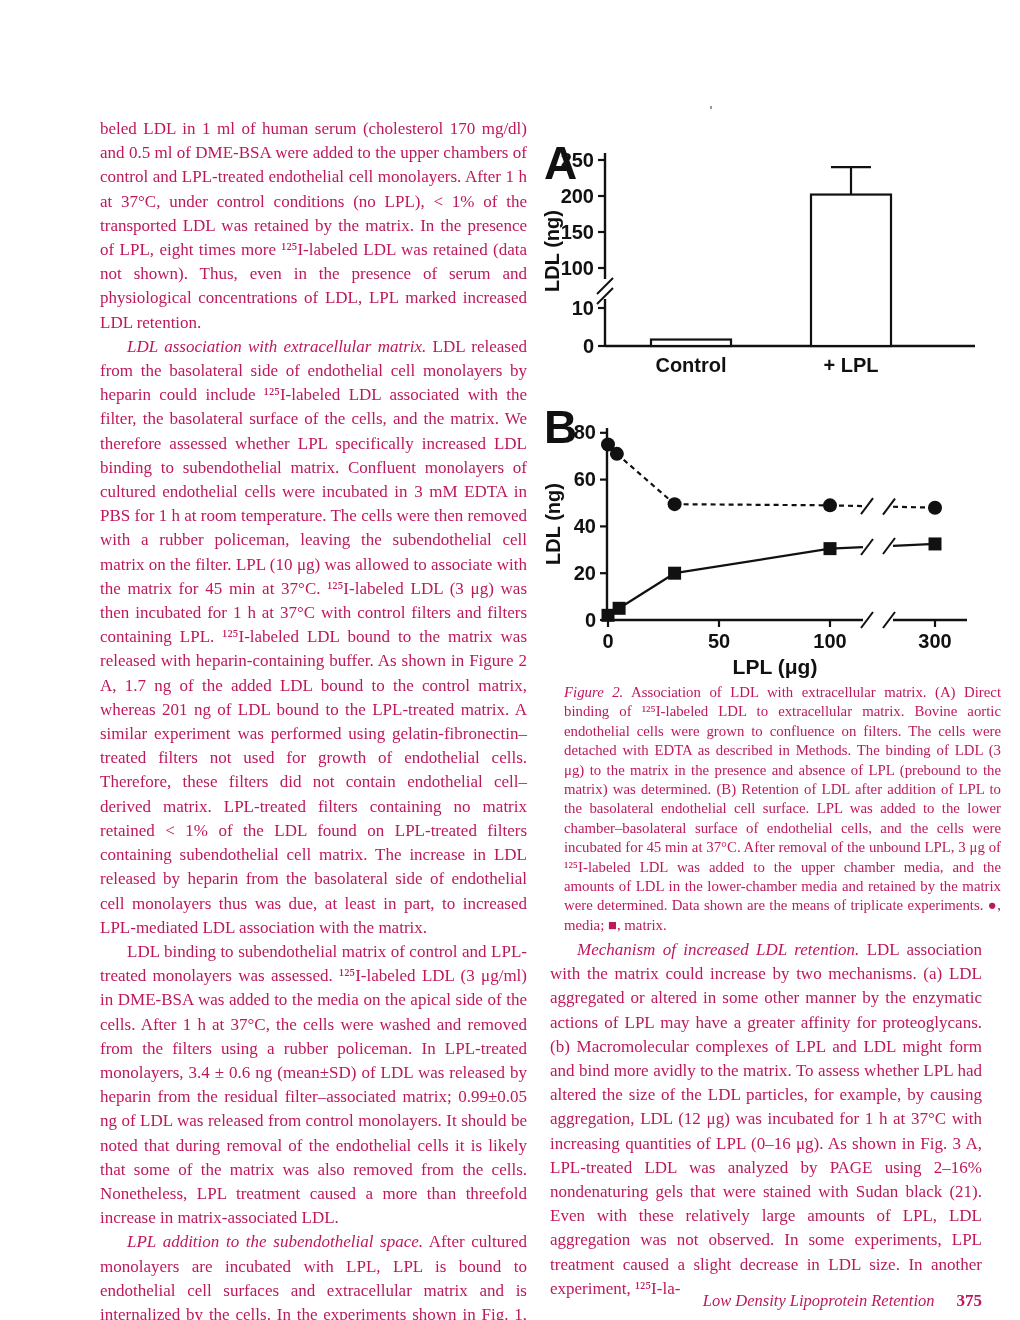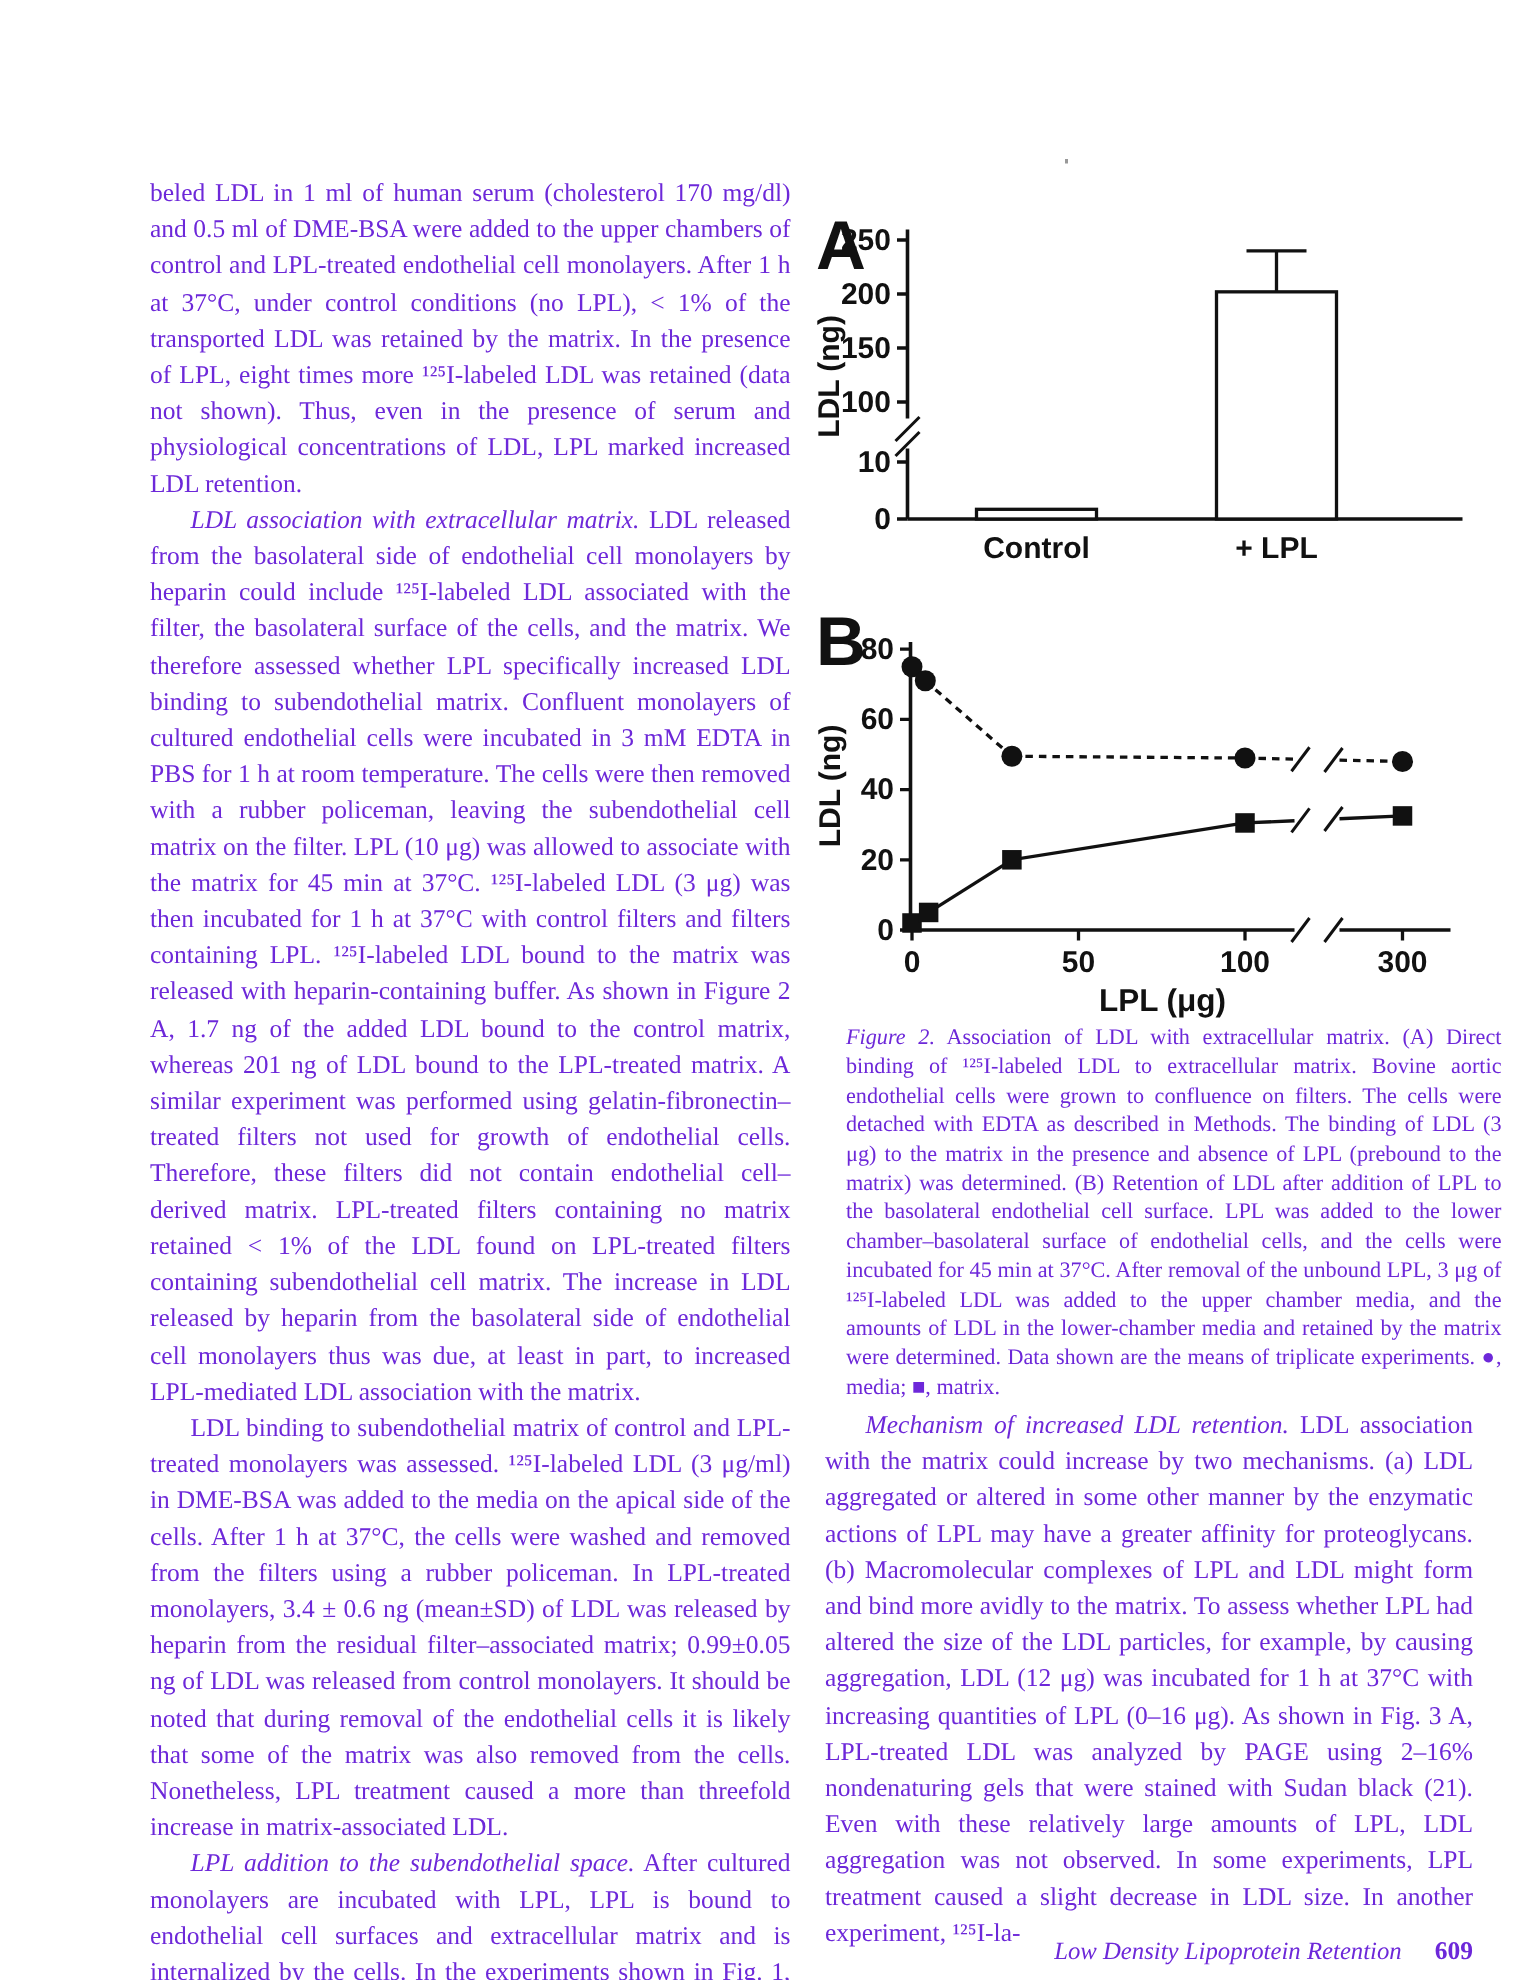--- a/index.html
+++ b/index.html
@@ -1,17 +1,17 @@
 <!DOCTYPE html>
 <html><head>
 <meta charset="utf-8">
 <style>
   html,body{margin:0;padding:0;background:#e8e8e8;}
   .page{position:relative;width:1020px;height:1320px;background:#ffffff;overflow:hidden;
-        font-family:"Liberation Serif",serif;color:#6d28d9;}
+        font-family:"Liberation Serif",serif;color:#be185d;}
   .col{position:absolute;text-align:justify;font-size:17px;line-height:24.2px;}
   .col p{margin:0;}
   .col p.indent{text-indent:27px;}
   .ital{font-style:italic;}
   #left-col{left:100px;top:117px;width:427px;}
   #right-col{left:550px;top:938px;width:432px;}
   #caption{position:absolute;left:564px;top:683px;width:437px;font-size:14.8px;
            line-height:19.4px;text-align:justify;}
   #caption p{margin:0;}
   .chart-svg{position:absolute;}
@@ -118,16 +118,16 @@
 
   <div id="caption">
     <p><span class="ital">Figure 2.</span><span> Association of LDL with extracellular matrix. (A) Direct binding of ¹²⁵I-labeled LDL to extracellular matrix. Bovine aortic endothelial cells were grown to confluence on filters. The cells were detached with EDTA as described in Methods. The binding of LDL (3 μg) to the matrix in the presence and absence of LPL (prebound to the matrix) was determined. (B) Retention of LDL after addition of LPL to the basolateral endothelial cell surface. LPL was added to the lower chamber–basolateral surface of endothelial cells, and the cells were incubated for 45 min at 37°C. After removal of the unbound LPL, 3 μg of ¹²⁵I-labeled LDL was added to the upper chamber media, and the amounts of LDL in the lower-chamber media and retained by the matrix were determined. Data shown are the means of triplicate experiments. ●, media; ■, matrix.</span></p>
   </div>
 
   <div class="col" id="right-col">
     <p class="indent"><span class="ital">Mechanism of increased LDL retention.</span><span> LDL association with the matrix could increase by two mechanisms. (a) LDL aggregated or altered in some other manner by the enzymatic actions of LPL may have a greater affinity for proteoglycans. (b) Macromolecular complexes of LPL and LDL might form and bind more avidly to the matrix. To assess whether LPL had altered the size of the LDL particles, for example, by causing aggregation, LDL (12 μg) was incubated for 1 h at 37°C with increasing quantities of LPL (0–16 μg). As shown in Fig. 3 A, LPL-treated LDL was analyzed by PAGE using 2–16% nondenaturing gels that were stained with Sudan black (21). Even with these relatively large amounts of LPL, LDL aggregation was not observed. In some experiments, LPL treatment caused a slight decrease in LDL size. In another experiment, ¹²⁵I-la-</span></p>
   </div>
 
   <div id="footer">
-    <span class="ital">Low Density Lipoprotein Retention</span><span class="pagenum">609</span>
+    <span class="ital">Low Density Lipoprotein Retention</span><span class="pagenum">375</span>
   </div>
 
 </div>
 
 </body></html>

